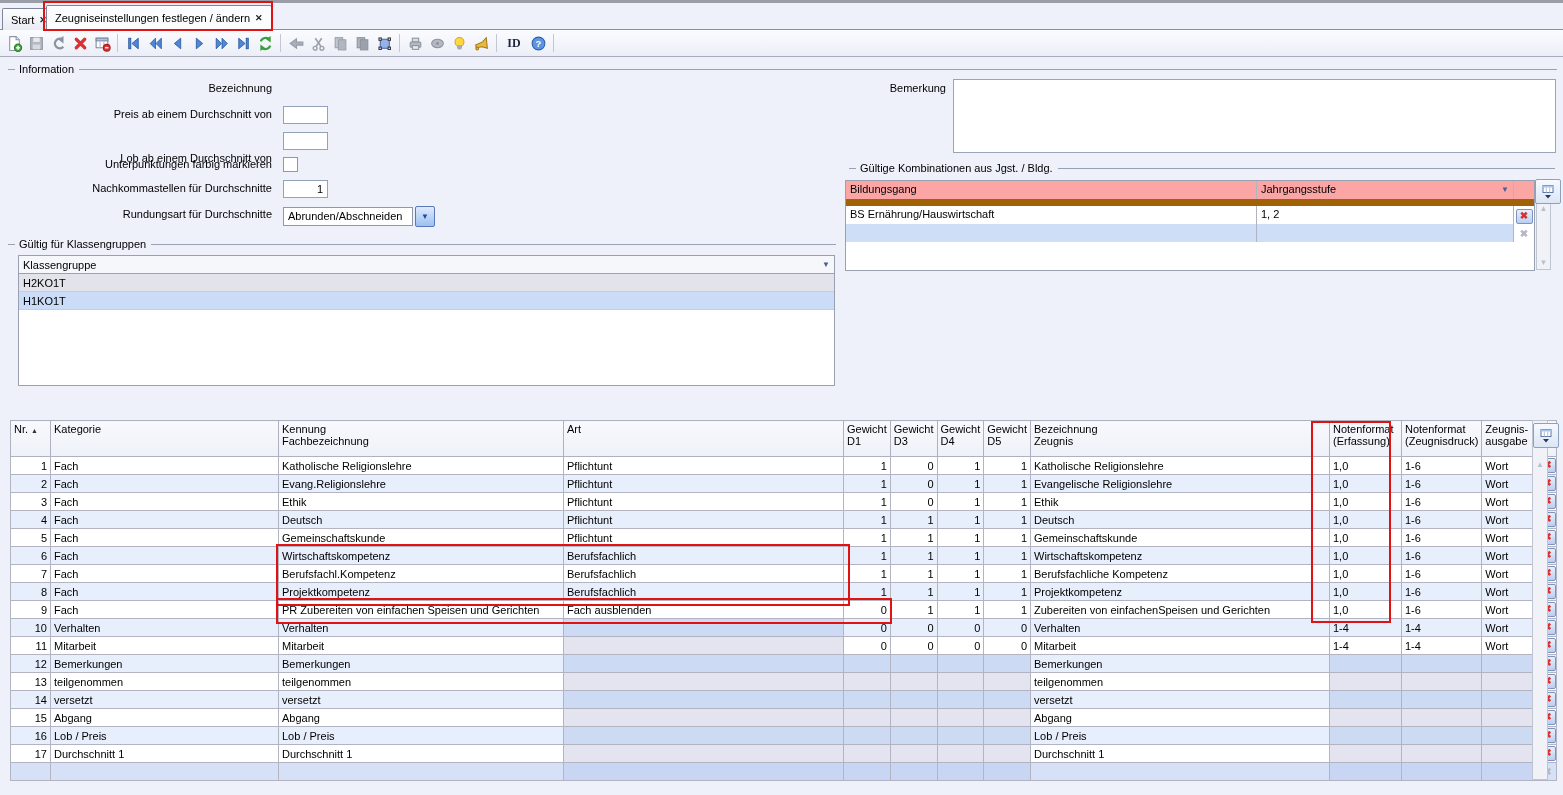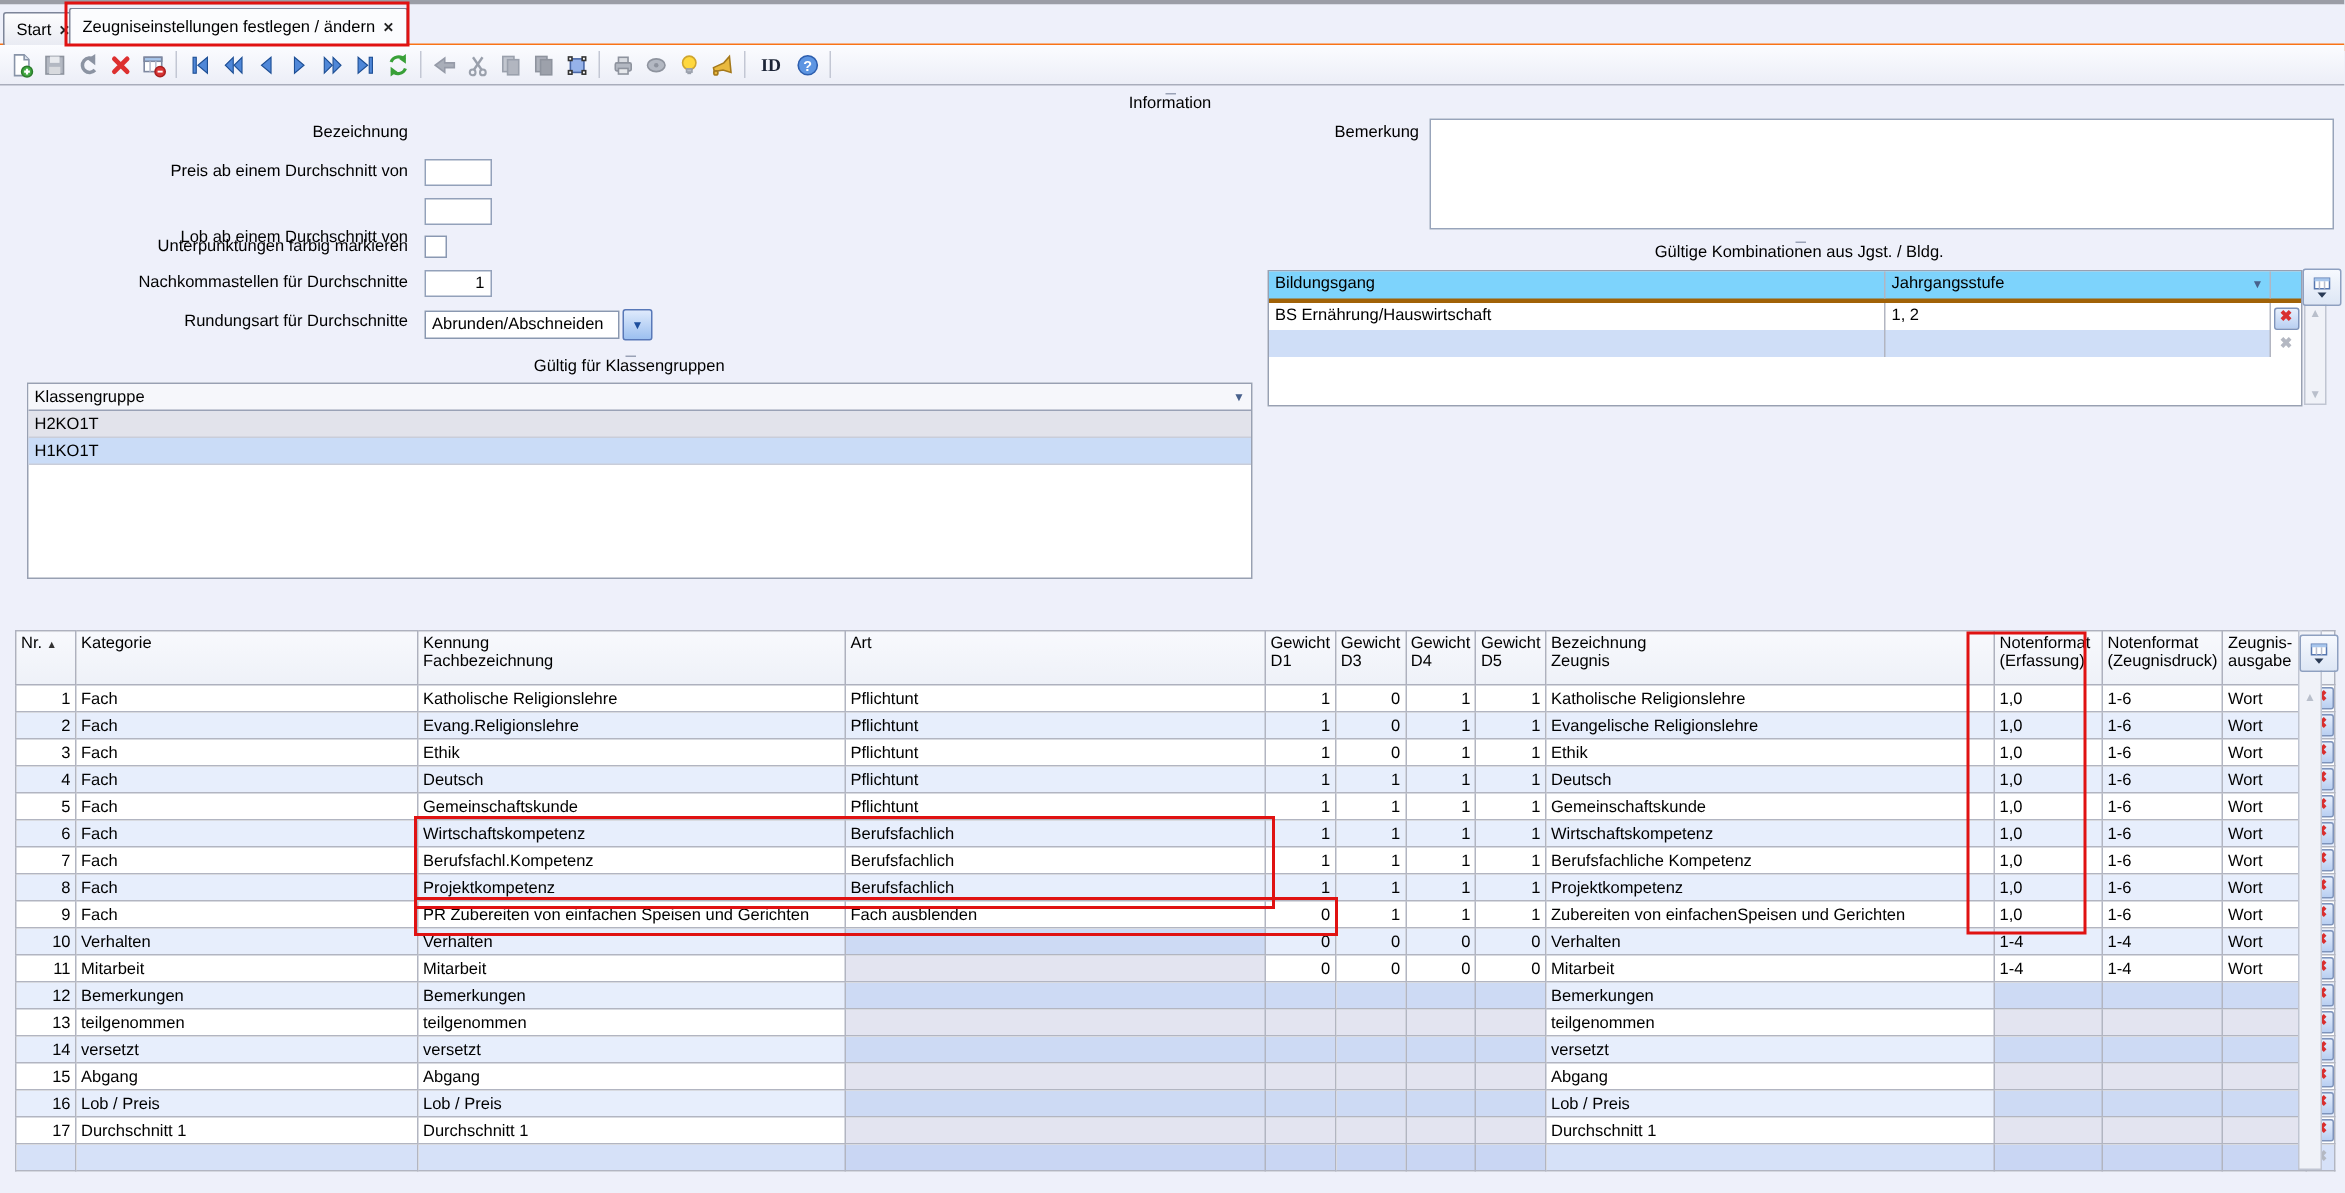--- a/index.html
+++ b/index.html
@@ -19,21 +19,21 @@
 
   
   #toolbar{position:absolute;left:0;top:30px;width:100%;height:27px;
            background:linear-gradient(#fbfcff,#eceef7);border-bottom:1px solid #a9adbb;
            display:flex;align-items:center;padding-left:4px;box-sizing:border-box;gap:2px;}
   .tbtn{display:inline-flex;width:20px;height:20px;align-items:center;justify-content:center;}
   .tsep{display:inline-block;width:1px;height:18px;background:#c3c7d4;margin:0 3px;}
   .id-btn{font-family:"Liberation Serif",serif;font-weight:bold;font-size:12px;color:#1c2436;padding:0 2px;}
 
   
-  .sect{position:absolute;display:flex;align-items:center;height:14px;flex-direction:column;}
+  .sect{position:absolute;display:flex;align-items:center;height:14px;}
   .sect .pre{width:7px;border-top:1px solid #99a1b5;margin-right:4px;}
   .sect .ttl{padding-right:5px;color:#000;}
   .sect .lin{flex:1;border-top:1px solid #99a1b5;}
 
   .f-label{position:absolute;left:0;width:272px;text-align:right;white-space:nowrap;}
   .txt{position:absolute;border:1px solid #93a1ba;background:#fff;font-family:"Liberation Sans",sans-serif;
        font-size:11px;padding:1px 4px;box-sizing:border-box;height:18px;}
   .cb{position:absolute;width:13px;height:13px;border:1px solid #8a98b2;background:#fff;}
   .combo{position:absolute;display:flex;align-items:center;}
   .combo .cval{width:130px;height:19px;border:1px solid #8a98b0;background:#fff;box-sizing:border-box;
@@ -290,21 +290,21 @@
 
   <div class="f-label" style="left:840px;top:82px;width:106px;">Bemerkung</div>
   <textarea class="bem" style="left: 953px; top: 79px; width: 597px; height: 68px;"></textarea>
 
   <div class="sect" style="left:849px;top:161px;width:706px;">
     <span class="pre"></span>
       <span class="ttl">Gültige Kombinationen aus Jgst. / Bldg.</span>
       <span class="lin"></span>
   </div>
   <div class="lst" style="left:845px;top:180px;width:690px;height:91px;">
-    <div class="ko-row" style="background:#7dd3fc;border-bottom:3px solid #a16207;">
+    <div class="ko-row" style="background:#fca5a5;border-bottom:7px solid #a16207;">
       <div class="ko-hcell" style="width:411px;">Bildungsgang</div>
       <div class="ko-hcell" style="width:257px;display:flex;">
         <span>Jahrgangsstufe</span>
         <span class="spacer" style="flex:1"></span>
         <span class="ddv">▼</span>
       </div>
       <div class="ko-hcell" style="width:20px;border-right:none;"></div>
     </div>
     <div>
         <div class="ko-row">

